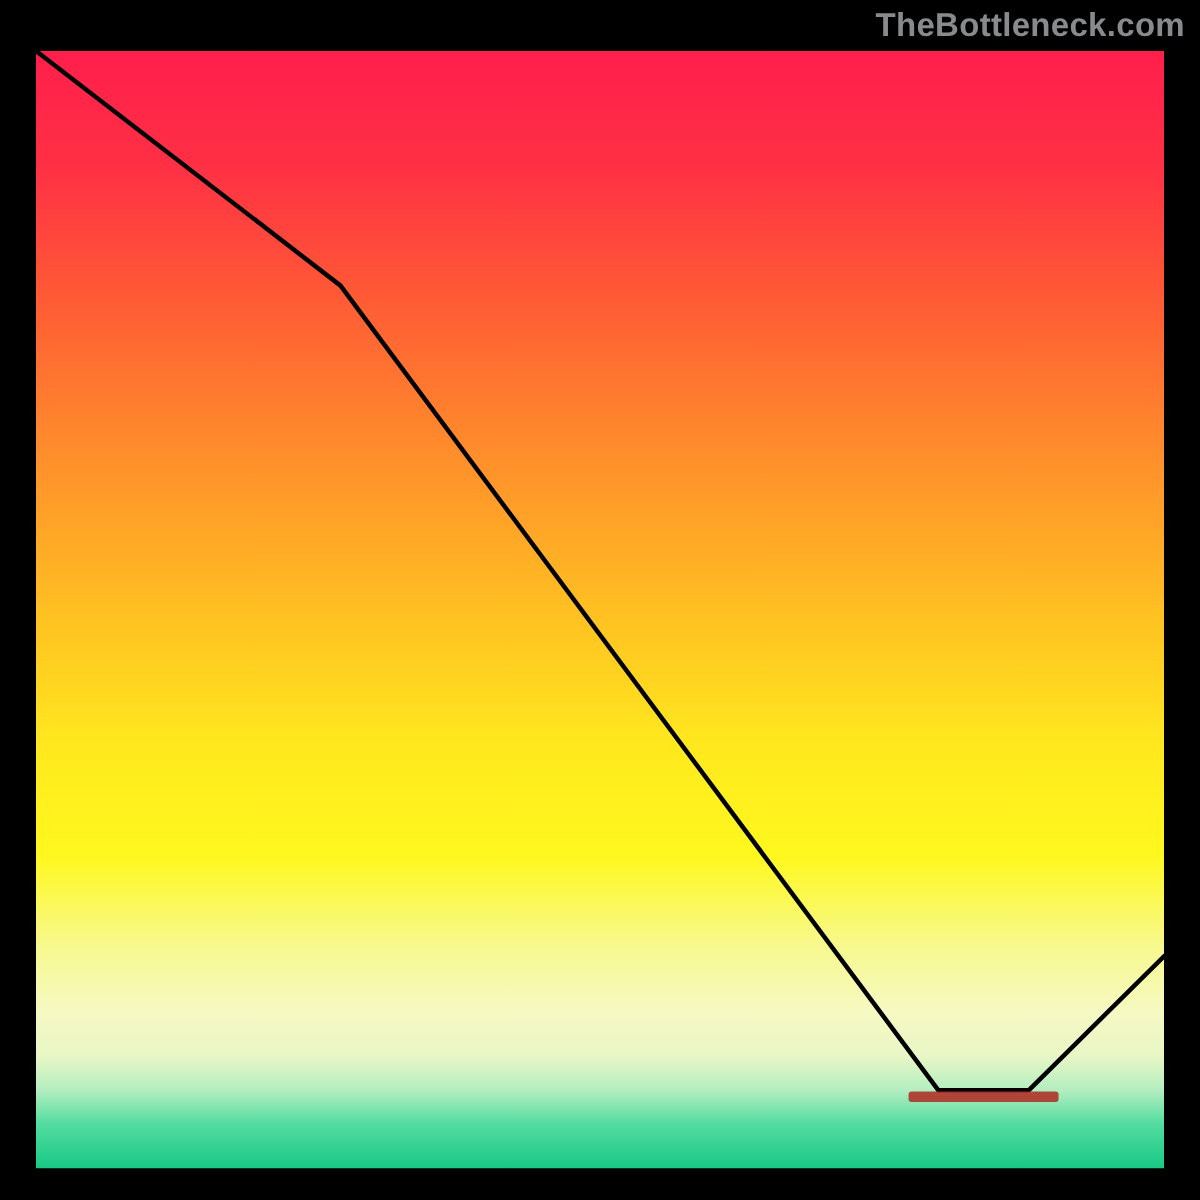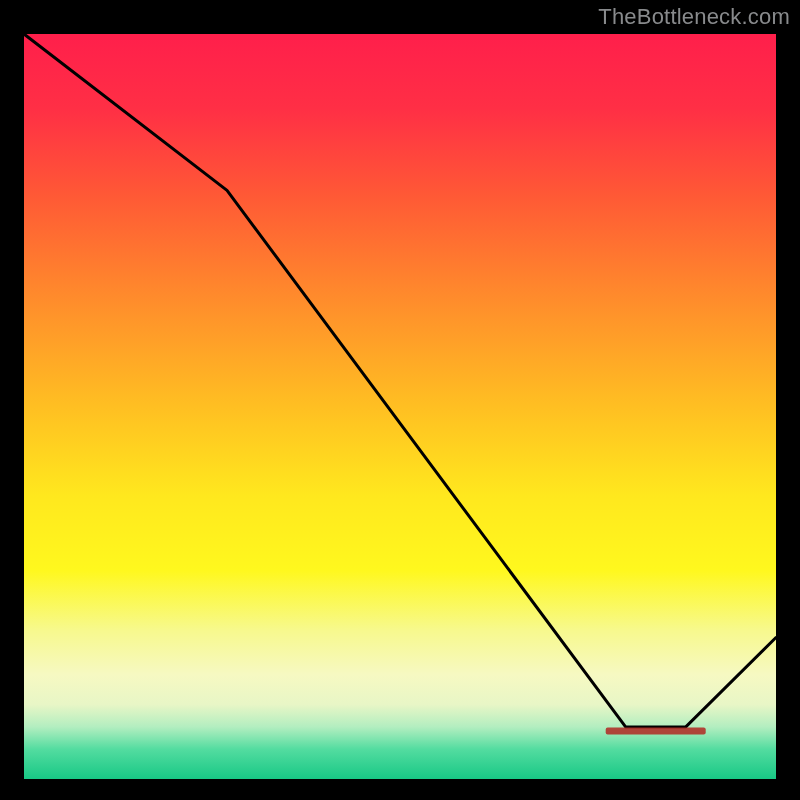--- a/index.html
+++ b/index.html
@@ -16,21 +16,21 @@
     width: 800px;
     height: 800px;
     background: #000;
   }
   .attribution {
     position: absolute;
     top: 4px;
     right: 10px;
     color: #888a8c;
     font-size: 22px;
-    font-weight: 400;
+    font-weight: 700;
     letter-spacing: 0.2px;
     margin-left: 35px;
   }
   .plot {
     position: absolute;
     left: 24px;
     top: 34px;
     width: 752px;
     height: 745px;
     background: #000;

